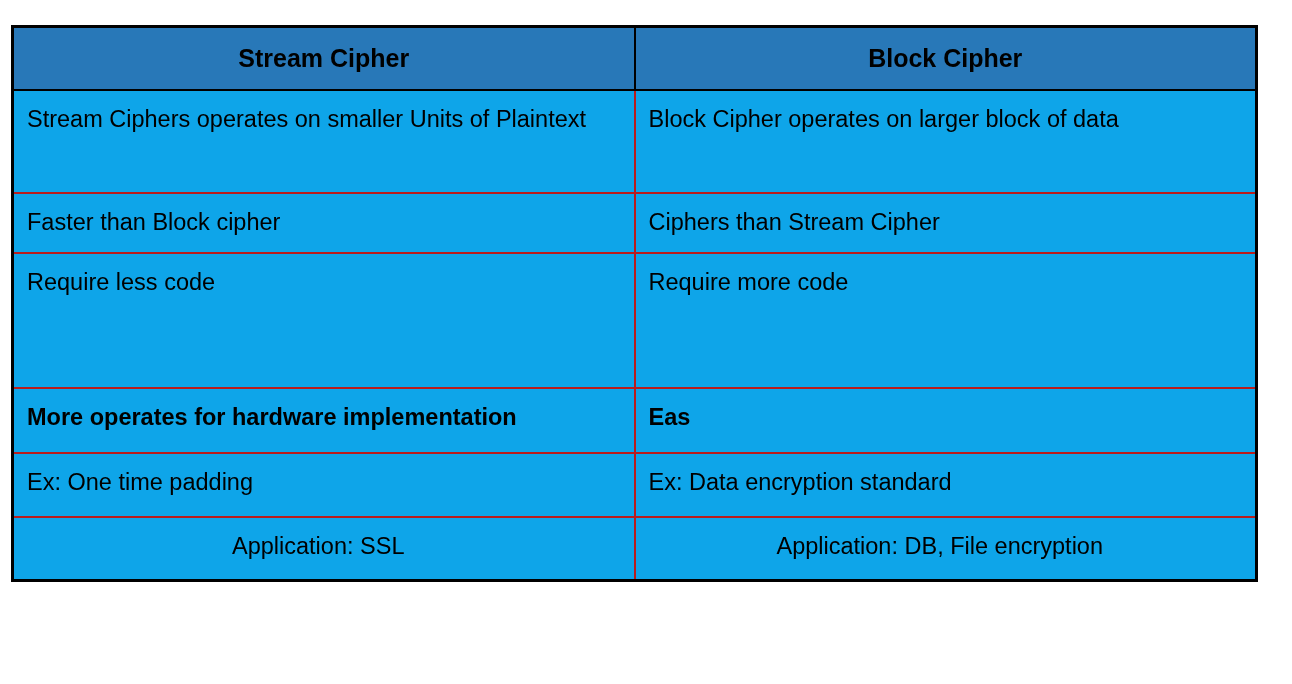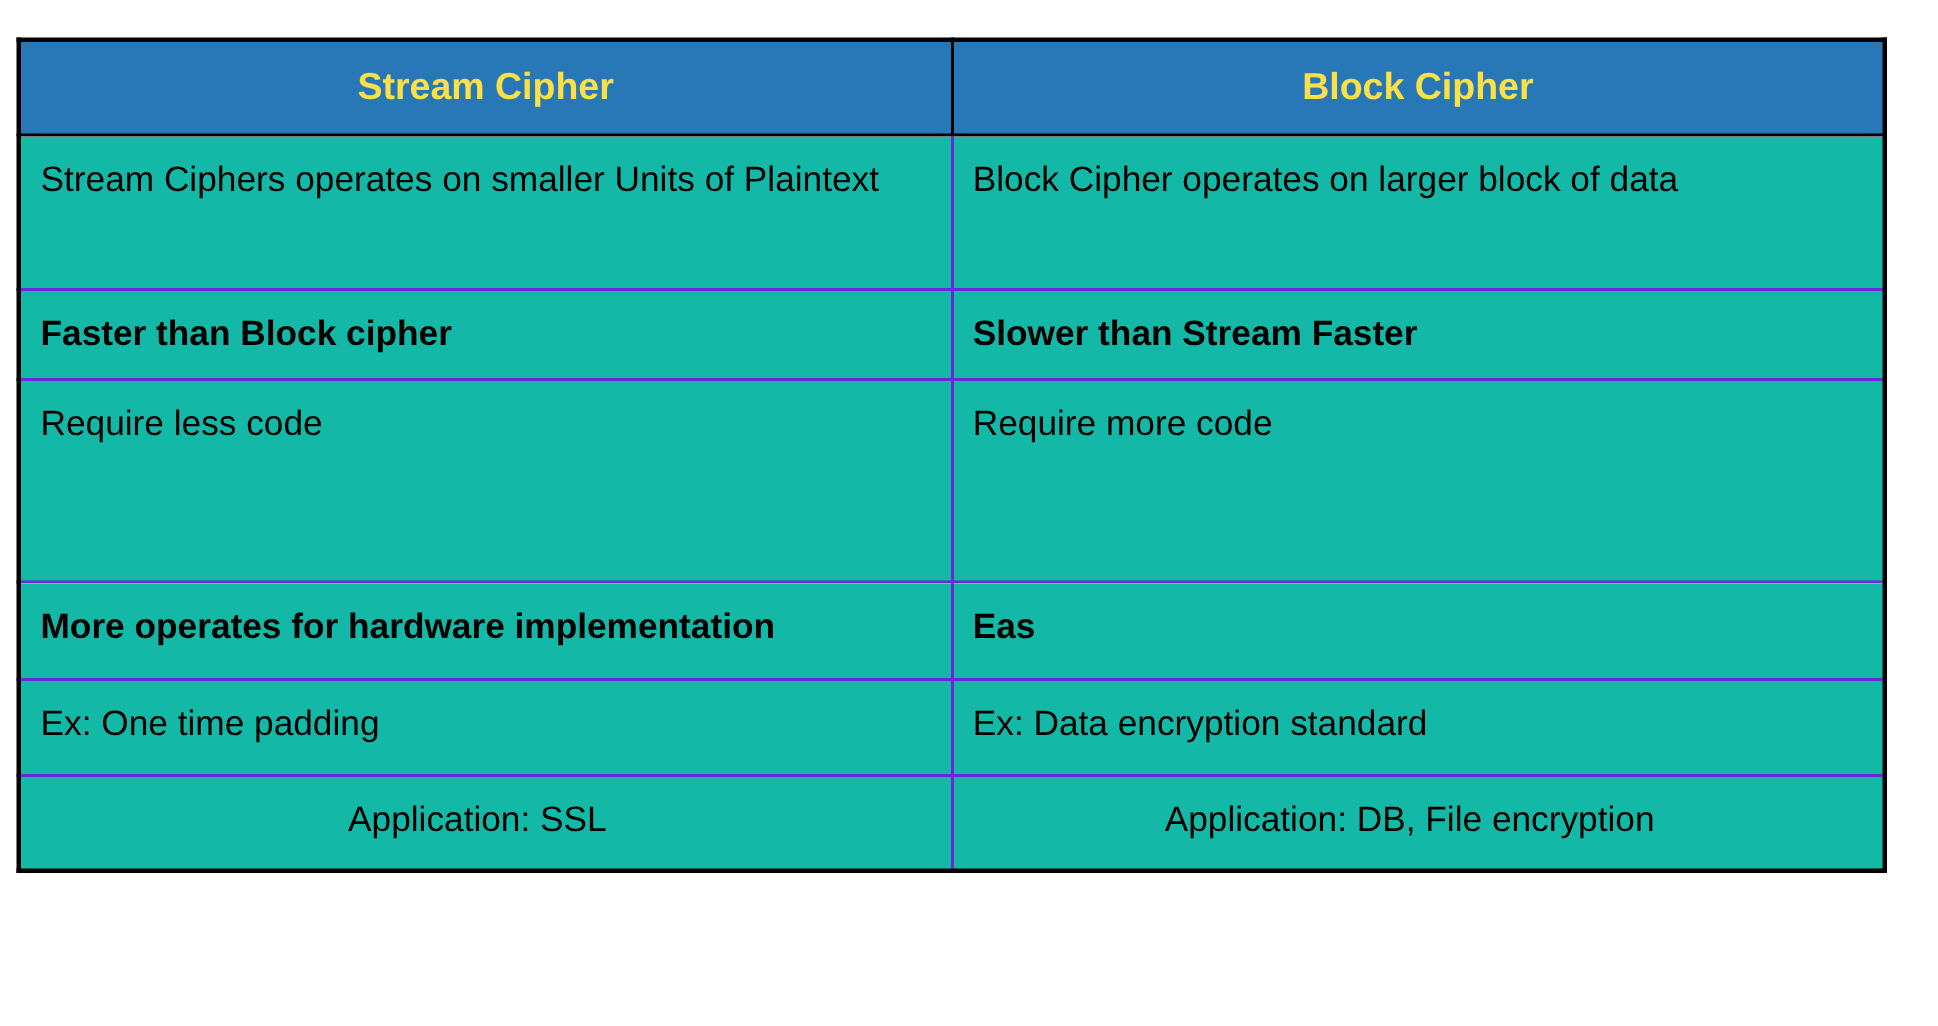--- a/index.html
+++ b/index.html
@@ -21,43 +21,43 @@
     top: 25px;
     width: 1247px;
     border-collapse: collapse;
     table-layout: fixed;
     border: 3px solid #000000;
   }
   table.cipher-table col { width: 50%; }
   table.cipher-table th {
     border: 2px solid #000000;
     background: #2878B8;
-    color: #fde047;
+    color: #000000;
     font-size: 25px;
     font-weight: bold;
     text-align: center;
     vertical-align: middle;
     height: 61px;
     padding: 0;
   }
   table.cipher-table td {
-    border: 2px solid #6d28d9;
+    border: 2px solid #b91c1c;
     color: #000000;
     font-size: 23.5px;
     line-height: 34px;
     text-align: left;
     vertical-align: top;
     padding: 11px 24px 11px 13px;
-    background: #14b8a6;
+    background: #0ea5e9;
     overflow: hidden;
     margin-left: 21px;
   }
   
   tbody tr:nth-child(1) td { height: 79px; }
-  tbody tr:nth-child(2) td { height: 36px; font-weight: bold; }
+  tbody tr:nth-child(2) td { height: 36px; }
   tbody tr:nth-child(3) td { height: 111px; }
   tbody tr:nth-child(4) td { height: 41px; font-weight: bold; }
   tbody tr:nth-child(5) td { height: 40px; }
   tbody tr:nth-child(6) td { height: 39px; text-align: center; }
   tbody tr:nth-child(7) td { height: 39px; }
 </style>
 </head>
 <body>
 
 <div class="page">
@@ -72,21 +72,21 @@
         <th>Block Cipher</th>
       </tr>
     </thead>
     <tbody>
       <tr>
         <td>Stream Ciphers operates on smaller Units of Plaintext</td>
         <td>Block Cipher operates on larger block of data</td>
       </tr>
       <tr>
         <td>Faster than Block cipher</td>
-        <td>Slower than Stream Faster</td>
+        <td>Ciphers than Stream Cipher</td>
       </tr>
       <tr>
         <td>Require less code</td>
         <td>Require more code</td>
       </tr>
       <tr>
         <td>More operates for hardware implementation</td>
         <td>Eas</td>
       </tr>
       <tr>

